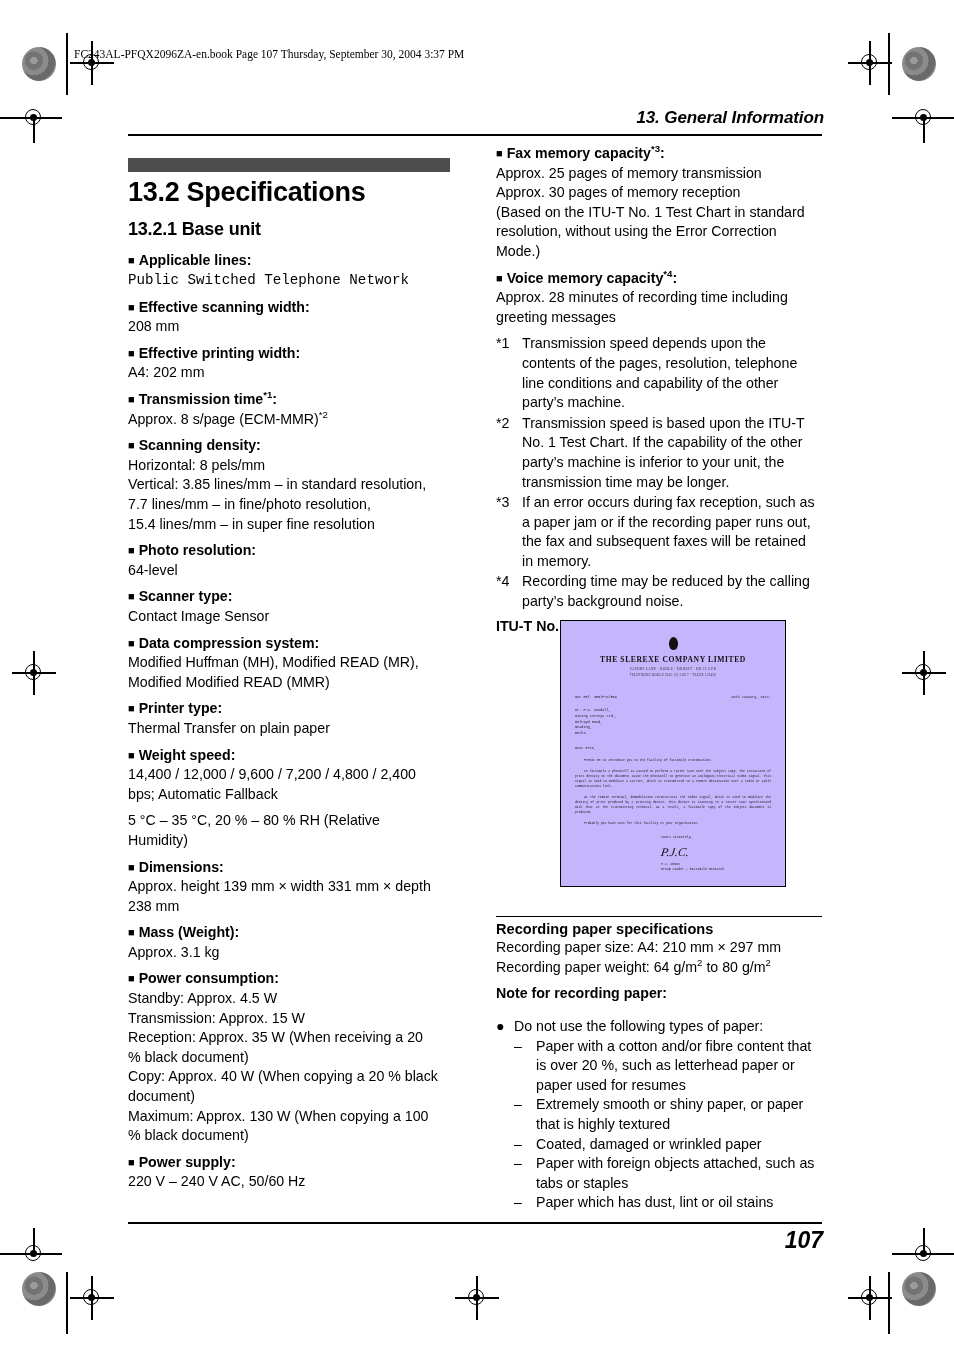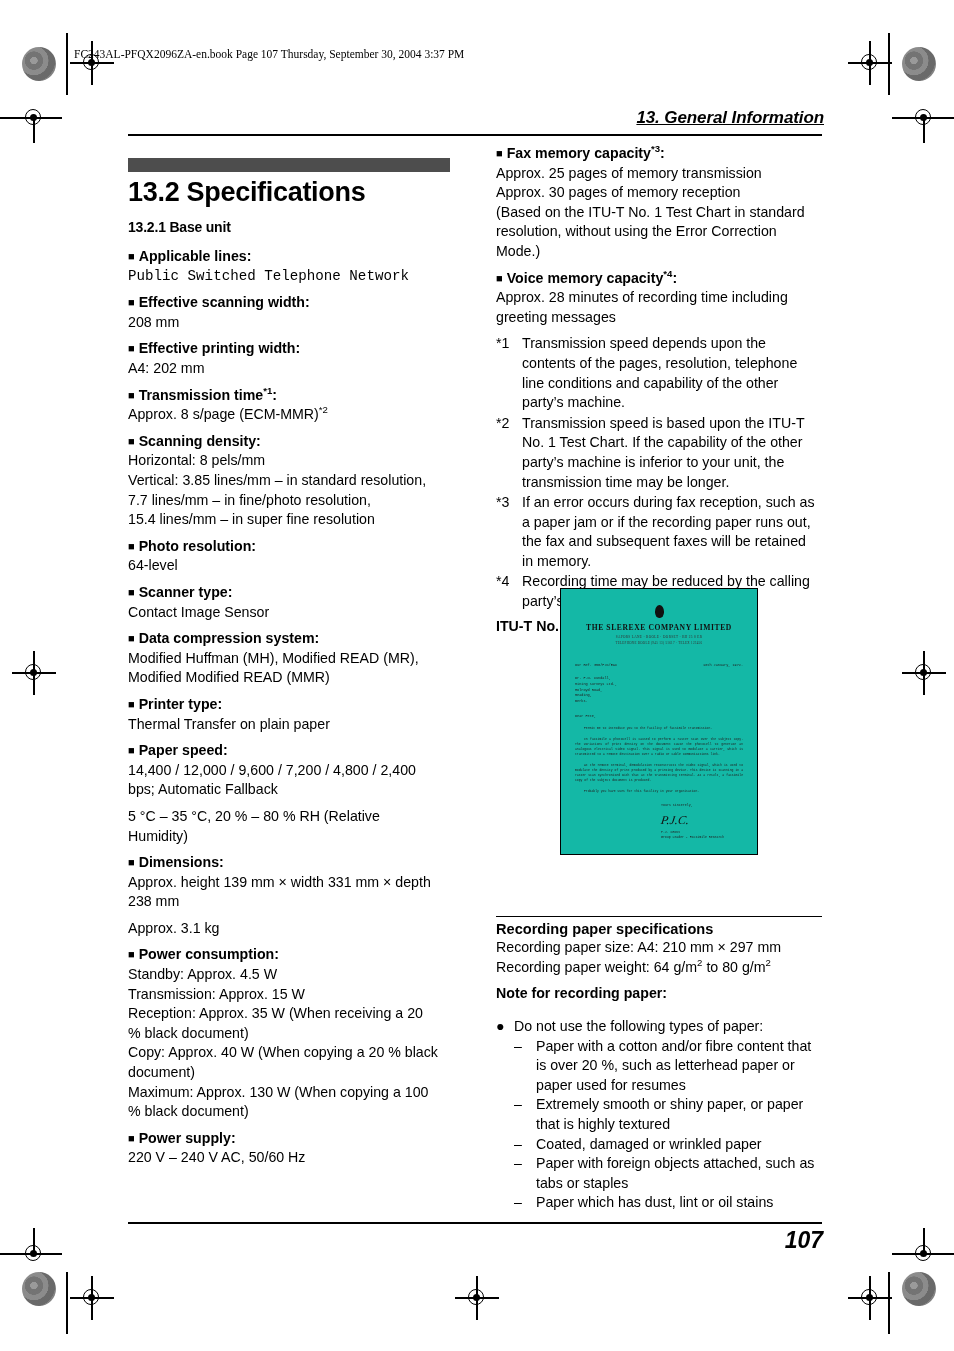--- a/index.html
+++ b/index.html
@@ -37,55 +37,54 @@
     font-size:11.5px;color:#000;white-space:nowrap;
   }
 
   
   .page{position:absolute;left:0;top:0;width:954px;height:1351px;}
 
   .chaptertitle{
     position:absolute;right:130px;top:108px;
     font-size:17px;font-weight:bold;font-style:italic;
     letter-spacing:-0.1px;
-    text-decoration:underline;
   }
   .headrule{position:absolute;left:128px;top:134px;width:694px;height:1.6px;background:#000;}
   .footrule{position:absolute;left:128px;top:1222px;width:694px;height:1.6px;background:#000;}
   .pagenum{
     position:absolute;right:131px;top:1227px;
     font-size:23px;font-weight:bold;font-style:italic;
   }
 
   
   .col{position:absolute;top:158px;width:324px;}
   .col-left{left:128px;}
   .col-right{left:496px;top:144px;}
 
   .graybar{width:322px;height:14px;background:#4d4d4d;margin-bottom:6px;}
   h1.sec{font-size:27px;font-weight:bold;margin:0 0 12px 0;letter-spacing:-0.3px;line-height:1.1;}
-  h2.subsec{font-size:14px;font-weight:bold;margin:0 0 12px 0;letter-spacing:-0.2px;line-height:1.1;}
+  h2.subsec{font-size:18px;font-weight:bold;margin:0 0 12px 0;letter-spacing:-0.2px;line-height:1.1;}
 
   .spec{margin:0 0 7px 0;}
   .spec .term{font-size:14.2px;font-weight:bold;line-height:1.38;}
   .spec .term .sq{font-size:11px;margin-right:4px;position:relative;top:-1px;}
   .spec .val{font-size:14.2px;line-height:1.38;}
   sup{font-size:9.6px;font-weight:bold;vertical-align:super;line-height:0;}
   .val sup{font-weight:normal;}
 
   
   .fn{display:flex;font-size:14.2px;line-height:1.38;margin-bottom:1px;}
   .fn .mark{width:26px;flex:0 0 26px;}
   .fn .body{flex:1;}
 
   .ital-head{font-size:14.2px;font-weight:bold;margin:6px 0 6px 0;}
 
   
-  .chartwrap{position:absolute;left:560px;top:588px;width:196px;height:265px;
-             border:1px solid #000;background:#14b8a6;overflow:hidden;}
+  .chartwrap{position:absolute;left:560px;top:620px;width:196px;height:265px;
+             border:1px solid #000;background:#c4b5fd;overflow:hidden;padding-left:28px;}
   .chart-inner{position:absolute;left:0;top:0;right:0;bottom:0;padding:10px 14px;box-sizing:border-box;}
   .chart-logo{width:9px;height:13px;border-radius:50% 50% 45% 45%;background:#111;margin:6px auto 5px auto;}
   .chart-co{text-align:center;font-family:"Liberation Serif", serif;font-weight:bold;
             font-size:7.6px;letter-spacing:.6px;color:#111;}
   .chart-addr{text-align:center;font-family:"Liberation Serif", serif;font-size:3.4px;
               letter-spacing:.35px;color:#333;margin-top:3px;}
   .chart-addr2{text-align:center;font-family:"Liberation Serif", serif;font-size:3.2px;
                letter-spacing:.3px;color:#333;margin-top:2px;}
   .chart-refrow{display:flex;justify-content:space-between;margin-top:18px;
                 font-family:"Liberation Mono", monospace;font-size:3.5px;color:#222;}
@@ -249,34 +248,35 @@
         <div class="spec">
           <div class="term"><span class="sq">■</span><span>Data compression system:</span></div>
           <div class="val" style="white-space: pre-line;"><span>Modified Huffman (MH), Modified READ (MR),
 Modified Modified READ (MMR)</span></div>
         </div>
         <div class="spec">
           <div class="term"><span class="sq">■</span><span>Printer type:</span></div>
           <div class="val" style="white-space: pre-line;"><span>Thermal Transfer on plain paper</span></div>
         </div>
         <div class="spec">
-          <div class="term"><span class="sq">■</span><span>Paper speed:</span></div>
+          <div class="term"><span class="sq">■</span><span>Weight speed:</span></div>
           <div class="val" style="white-space: pre-line;"><span>14,400 / 12,000 / 9,600 / 7,200 / 4,800 / 2,400
 bps; Automatic Fallback</span></div>
         </div>
         <div class="spec">
           <div class="val" style="white-space: pre-line;"><span>5 °C – 35 °C, 20 % – 80 % RH (Relative
 Humidity)</span></div>
         </div>
         <div class="spec">
           <div class="term"><span class="sq">■</span><span>Dimensions:</span></div>
           <div class="val" style="white-space: pre-line;"><span>Approx. height 139 mm × width 331 mm × depth
 238 mm</span></div>
         </div>
         <div class="spec">
+          <div class="term"><span class="sq">■</span><span>Mass (Weight):</span></div>
           <div class="val" style="white-space: pre-line;"><span>Approx. 3.1 kg</span></div>
         </div>
         <div class="spec">
           <div class="term"><span class="sq">■</span><span>Power consumption:</span></div>
           <div class="val" style="white-space: pre-line;"><span>Standby: Approx. 4.5 W
 Transmission: Approx. 15 W
 Reception: Approx. 35 W (When receiving a 20
 % black document)
 Copy: Approx. 40 W (When copying a 20 % black
 document)

